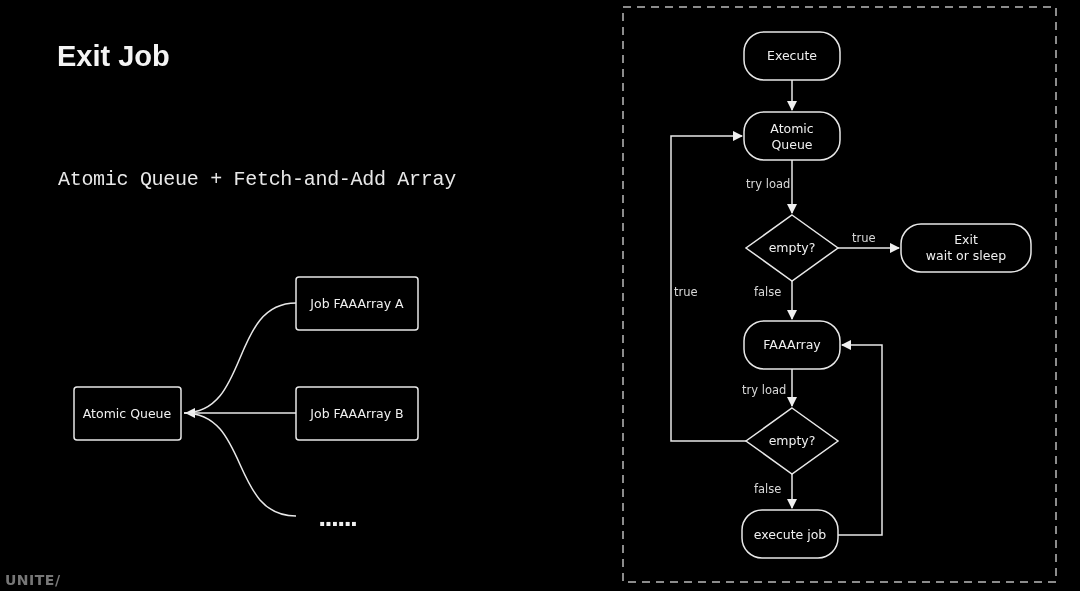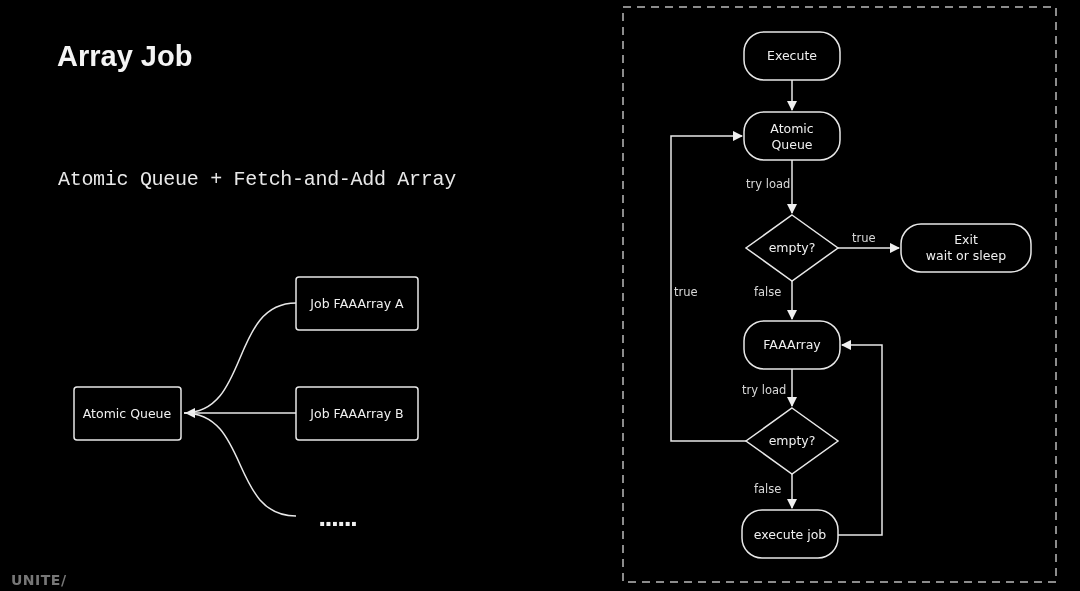--- a/index.html
+++ b/index.html
@@ -1,28 +1,28 @@
 <!DOCTYPE html>
 <html><head>
 <meta charset="utf-8">
 <style>
   html, body { margin:0; padding:0; background:#000; }
   body { width:1080px; height:591px; position:relative; overflow:hidden; font-family:"DejaVu Sans", sans-serif; color:#fff; }
   .title { position:absolute; left:57px; top:40px; font-family:"Liberation Sans", sans-serif; font-weight:bold; font-size:29px; color:#f4f4f4; }
   .subtitle { position:absolute; left:58px; top:168px; font-family:"Liberation Mono", monospace; font-size:20px; color:#e8e8e8; letter-spacing:-0.3px;text-align:right; }
-  .logo { position:absolute; left:11px; top:572px; font-family:"DejaVu Sans", sans-serif; font-weight:bold; font-size:14px; color:#777; letter-spacing:0.5px; }
+  .logo { position:absolute; left:5px; top:572px; font-family:"DejaVu Sans", sans-serif; font-weight:bold; font-size:14px; color:#777; letter-spacing:0.5px; }
   svg { position:absolute; left:0; top:0; }
   svg text { font-family:"DejaVu Sans", sans-serif; fill:#f0f0f0; }
   .node-label { font-size:12.5px; text-anchor:middle; dominant-baseline:middle; }
   .edge-label { font-size:11.5px; fill:#d8d8d8; }
 </style>
 </head>
 <body>
 
-<div class="title">Array Job</div>
+<div class="title">Exit Job</div>
 <div class="subtitle">Atomic Queue + Fetch-and-Add Array</div>
 <div class="logo">UNITE/</div>
 
 <svg width="1080" height="591" viewBox="0 0 1080 591">
   <defs>
     <marker id="arrow" viewBox="0 0 10 10" refX="9" refY="5" markerWidth="7" markerHeight="7" orient="auto-start-reverse">
       <path d="M0,0 L10,5 L0,10 z" fill="#f0f0f0"></path>
     </marker>
   </defs>
 

